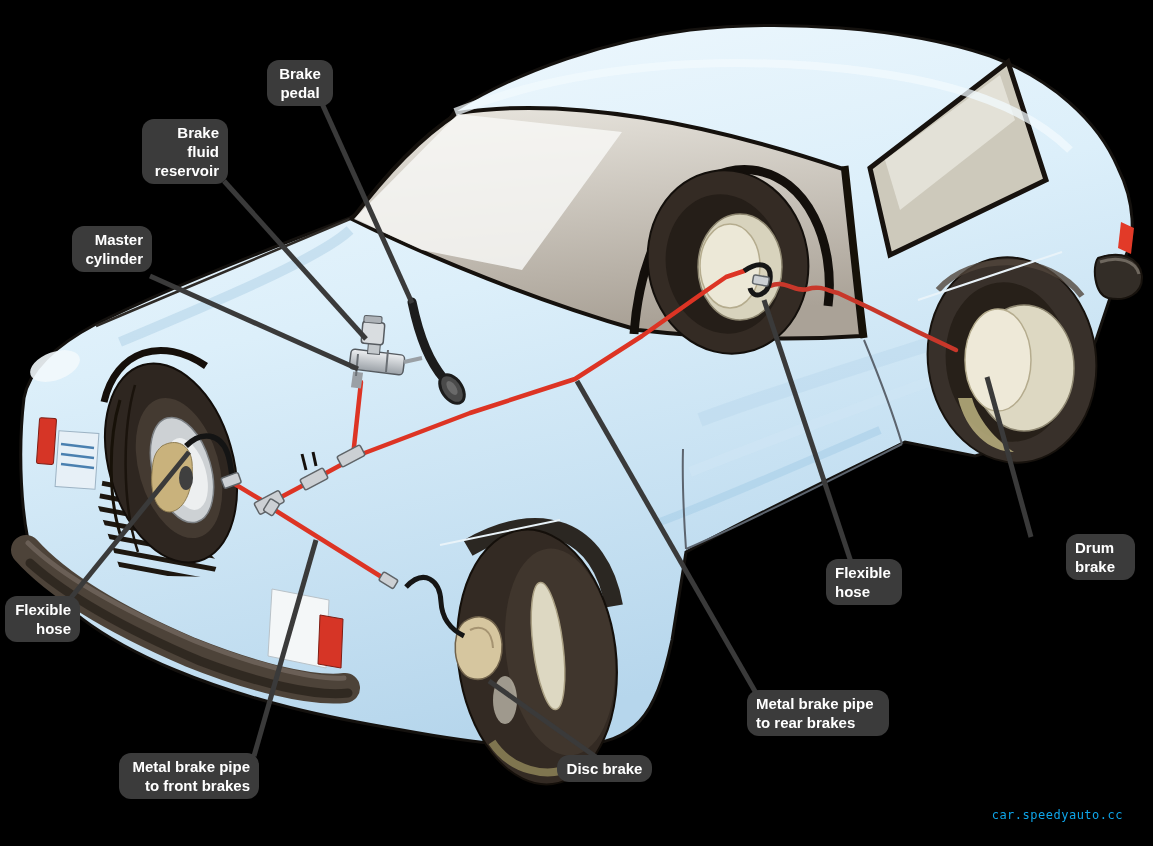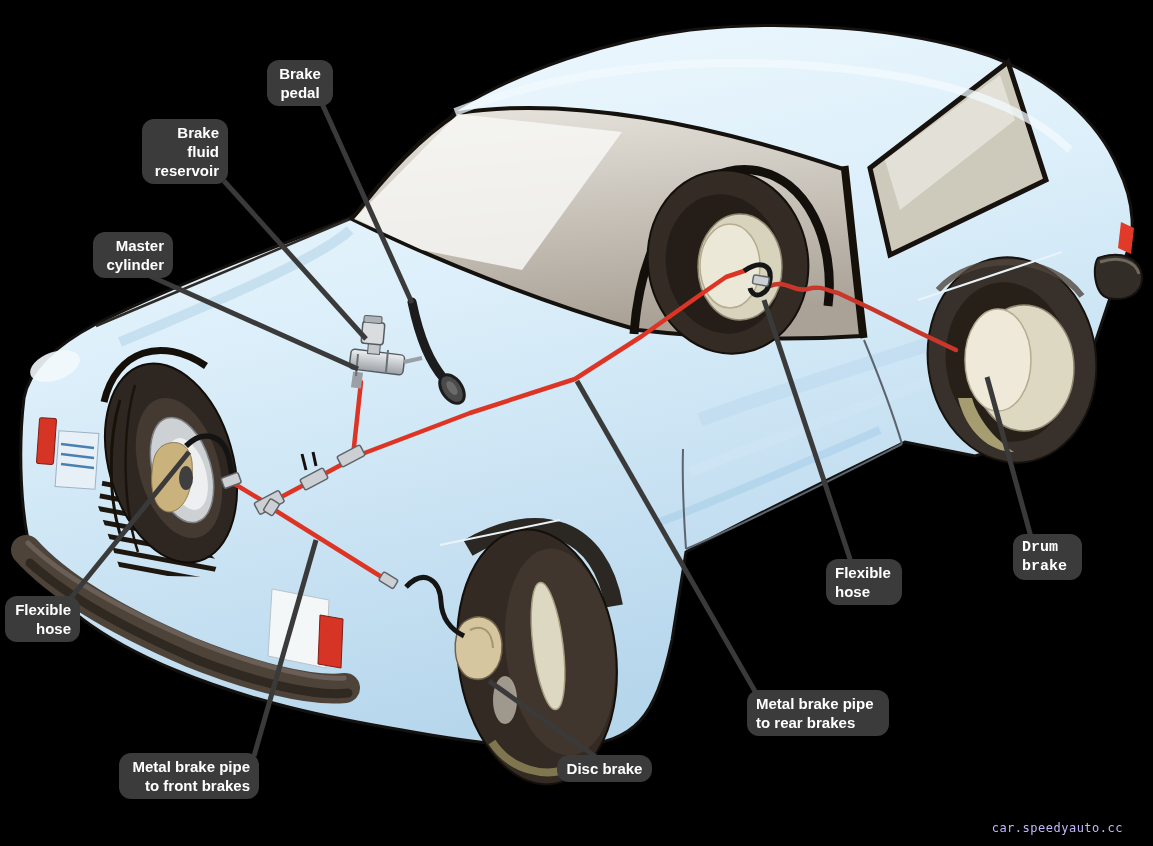--- a/index.html
+++ b/index.html
@@ -3,21 +3,21 @@
 <meta charset="utf-8">
 <style>
   html,body{margin:0;padding:0;background:#000;}
   .stage{position:relative;width:1153px;height:846px;background:#000;overflow:hidden;
          font-family:"Liberation Sans",sans-serif;}
   .stage svg{position:absolute;left:0;top:0;}
   .label{position:absolute;background:#3b3b3b;color:#fff;
          font:700 15px/1.27 "Liberation Sans",sans-serif;
          padding:4px 9px;white-space:pre-line;border-radius:12px;}
   .ta-r{text-align:right}.ta-l{text-align:left}.ta-c{text-align:center}
-  .watermark{position:absolute;right:30px;bottom:11px;color:#c4b5fd;
+  .watermark{position:absolute;right:30px;bottom:24px;color:#0ea5e9;
              font:400 12px "DejaVu Sans Mono",monospace;letter-spacing:.5px;}
 </style>
 </head>
 <body>
 
 <div class="stage">
 
 <svg width="1153" height="846" viewBox="0 0 1153 846">
   <defs>
     <linearGradient id="bodyGrad" x1="0" y1="0" x2="0.35" y2="1">
@@ -201,29 +201,29 @@
     <line x1="851" y1="562" x2="764" y2="300"></line>
     <line x1="1031" y1="537" x2="987" y2="377"></line>
   </g>
 </svg>
 
 <div class="label ta-c" style="left:267px;top:60px;width:48px;">Brake
 pedal</div>
 <div class="label ta-r" style="left:142px;top:119px;width:68px;">Brake
 fluid
 reservoir</div>
-<div class="label ta-r" style="left:72px;top:232px;width:62px;margin-left:21px;">Master
+<div class="label ta-r" style="left:72px;top:226px;width:62px;">Master
 cylinder</div>
 <div class="label ta-r" style="left:5px;top:596px;width:57px;">Flexible
 hose</div>
 <div class="label ta-r" style="left:119px;top:753px;width:122px;">Metal brake pipe
 to front brakes</div>
 <div class="label ta-c" style="left:557px;top:755px;width:77px;">Disc brake</div>
 <div class="label ta-l" style="left:747px;top:690px;width:124px;">Metal brake pipe
 to rear brakes</div>
 <div class="label ta-l" style="left:826px;top:559px;width:58px;">Flexible
 hose</div>
-<div class="label ta-l" style="left:1013px;top:534px;width:51px;font-family:Liberation Mono, monospace;">Drum
+<div class="label ta-l" style="left:1066px;top:534px;width:51px;">Drum
 brake</div>
 
 <div class="watermark">car.speedyauto.cc</div>
 
 </div>
 
 </body></html>

